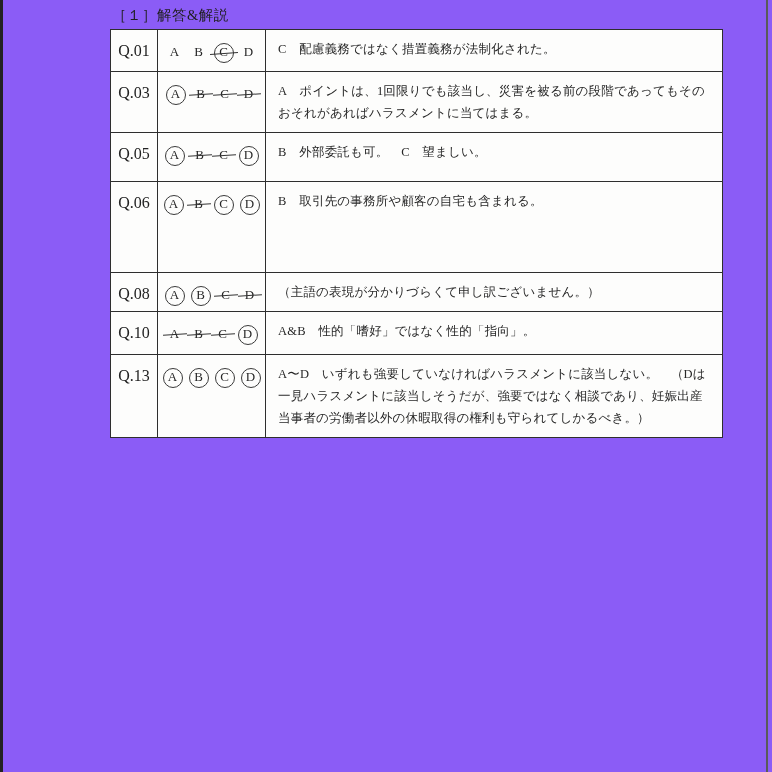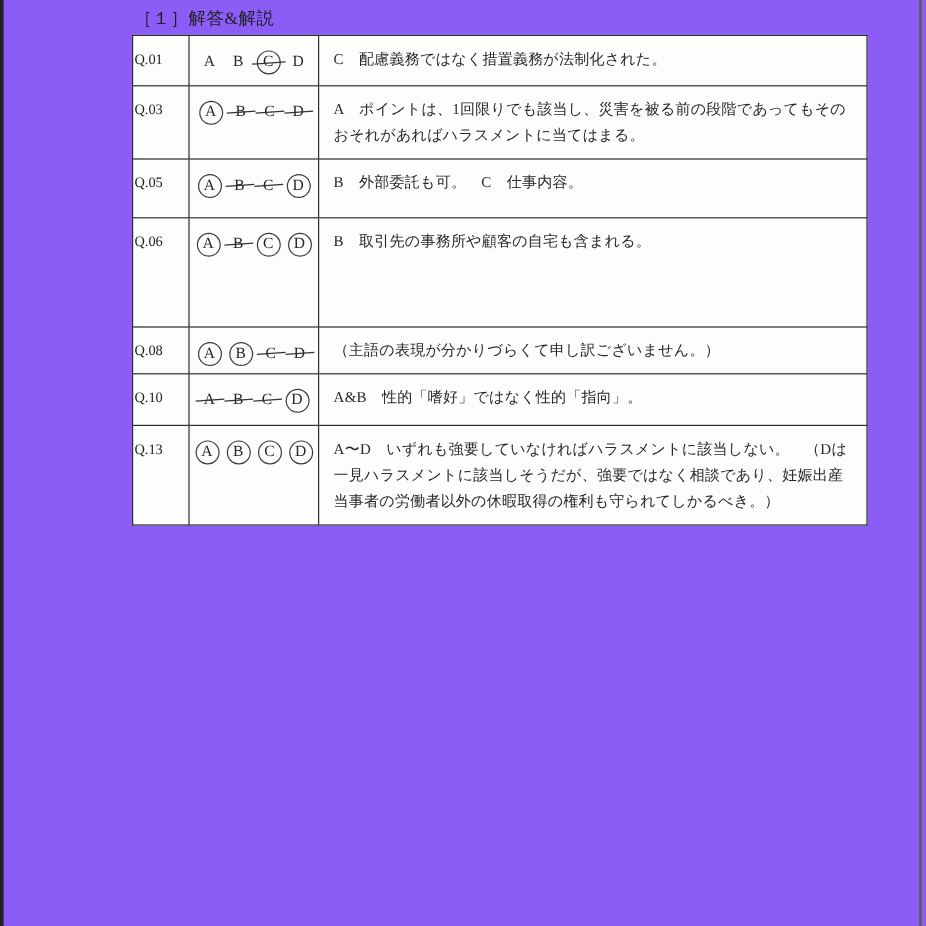--- a/index.html
+++ b/index.html
@@ -41,23 +41,23 @@
     width: 612px;
     background: #fdfdfc;
   }
   table.answers td {
     border: 1.4px solid #2e2e2e;
     vertical-align: top;
     box-sizing: border-box;
   }
   td.qcell {
     width: 47px;
-    text-align: left;
+    text-align: center;
     padding-top: 12px;
-    font-size: 12px;
+    font-size: 16px;
     color: #222;
   }
   td.acell {
     width: 108px;
     text-align: center;
     padding-top: 12px;
     white-space: nowrap;
   }
   td.ecell {
     width: 457px;
@@ -134,21 +134,21 @@
   <tr>
     <td class="qcell">Q.03</td>
     <td class="acell"><span class="mark circle">A</span><span class="mark strike">B</span><span class="mark strike">C</span><span class="mark strike">D</span></td>
     <td class="ecell">A　ポイントは、1回限りでも該当し、災害を被る前の段階であってもそのおそれがあればハラスメントに当てはまる。</td>
   </tr>
 
 
   <tr>
     <td class="qcell">Q.05</td>
     <td class="acell"><span class="mark circle">A</span><span class="mark strike">B</span><span class="mark strike">C</span><span class="mark circle">D</span></td>
-    <td class="ecell">B　外部委託も可。　C　仕事内容。</td>
+    <td class="ecell">B　外部委託も可。　C　望ましい。</td>
   </tr>
 
   <tr>
     <td class="qcell">Q.06</td>
     <td class="acell"><span class="mark circle">A</span><span class="mark strike">B</span><span class="mark circle">C</span><span class="mark circle">D</span></td>
     <td class="ecell">B　取引先の事務所や顧客の自宅も含まれる。</td>
   </tr>
 
 
   <tr>

